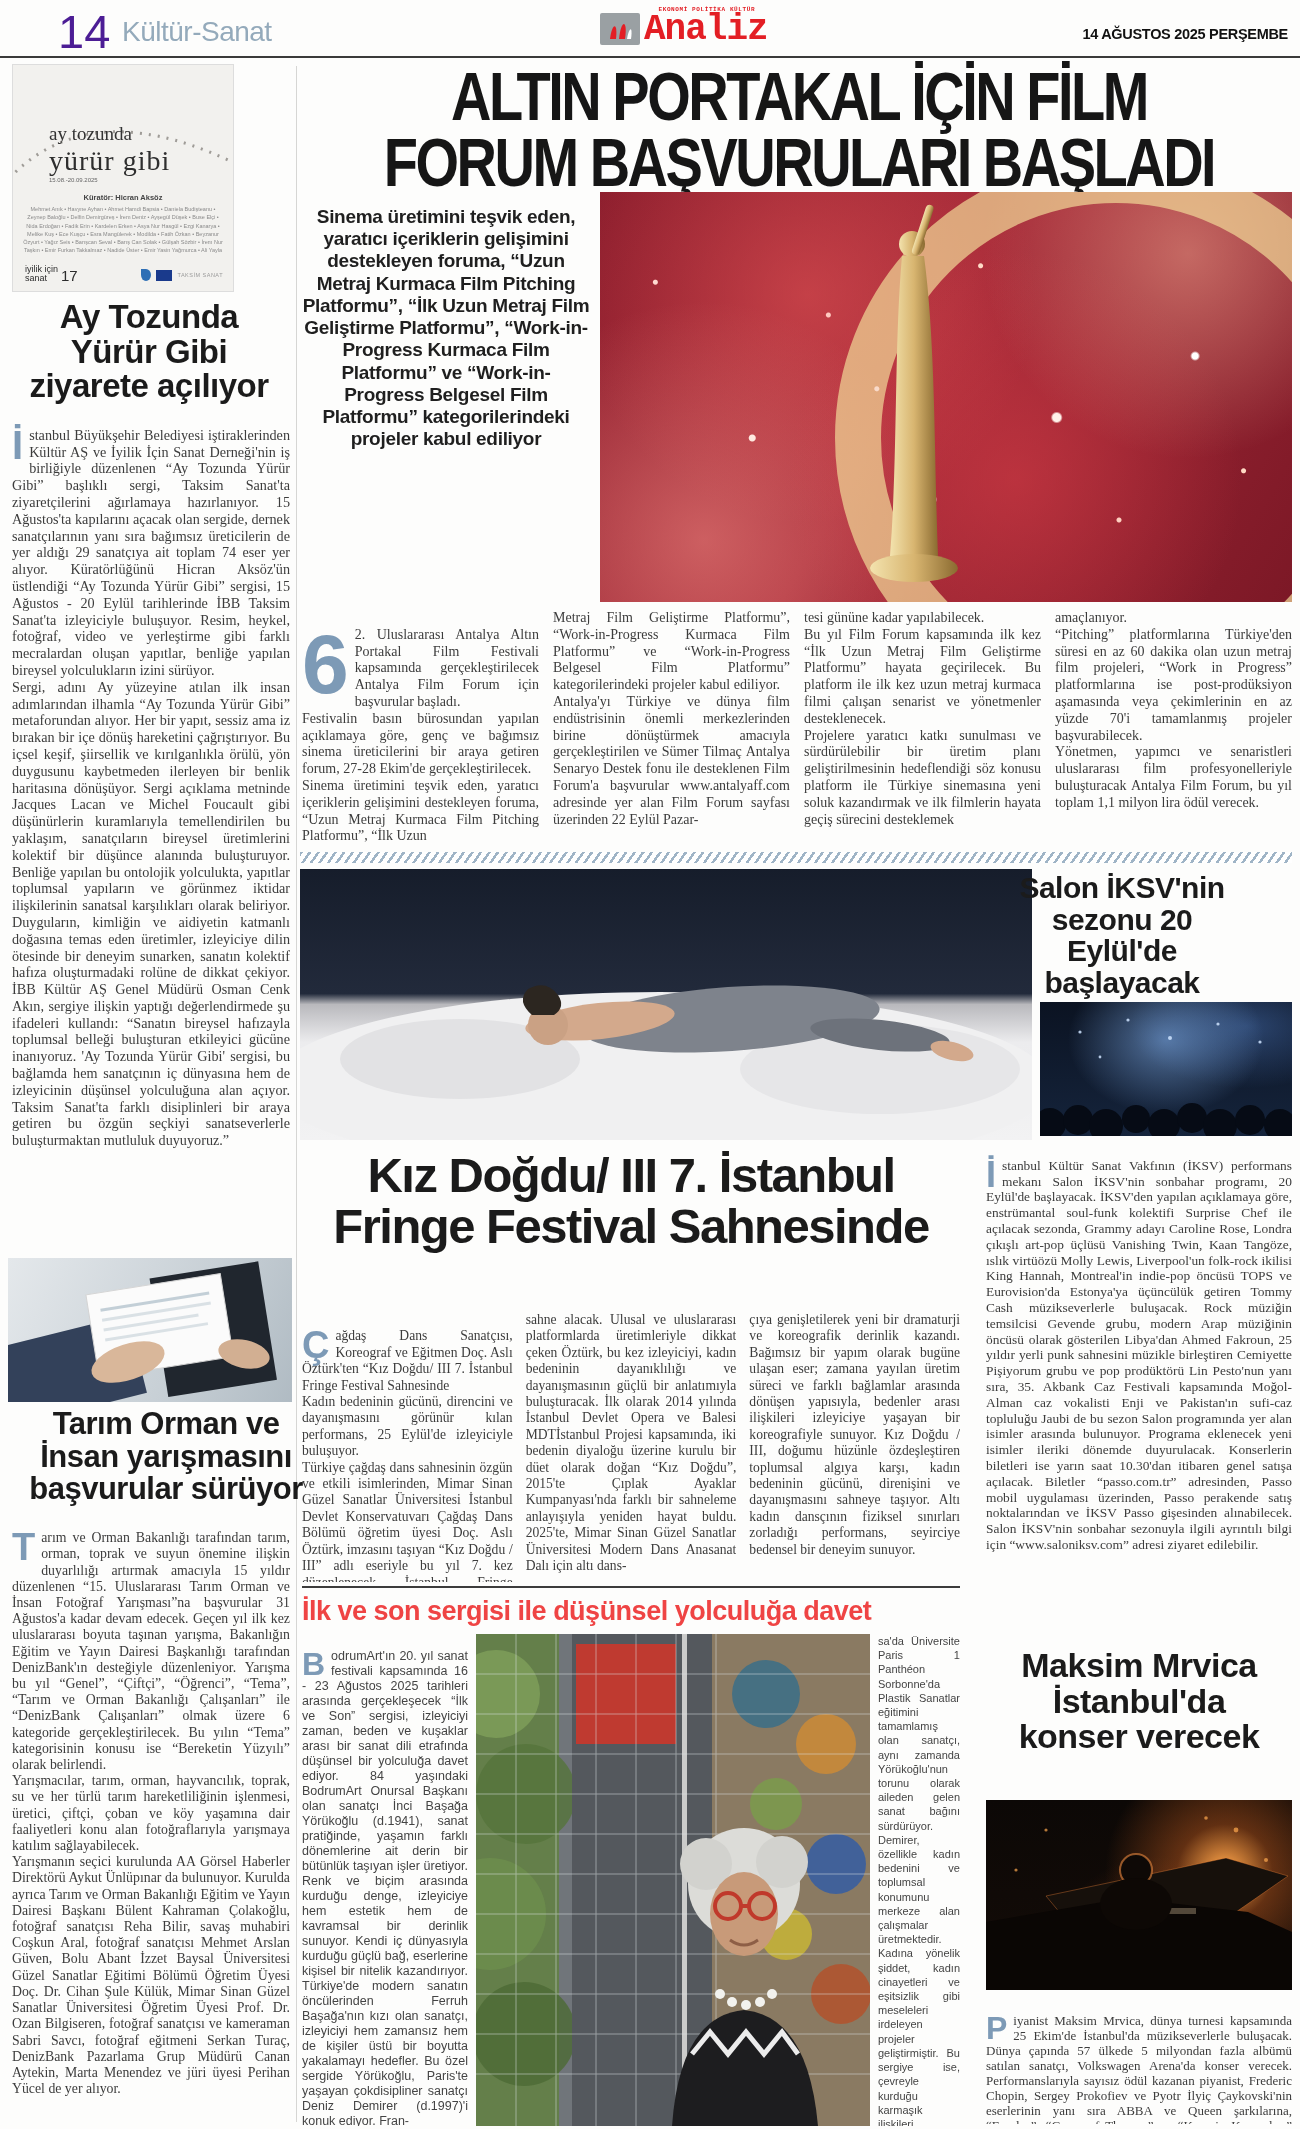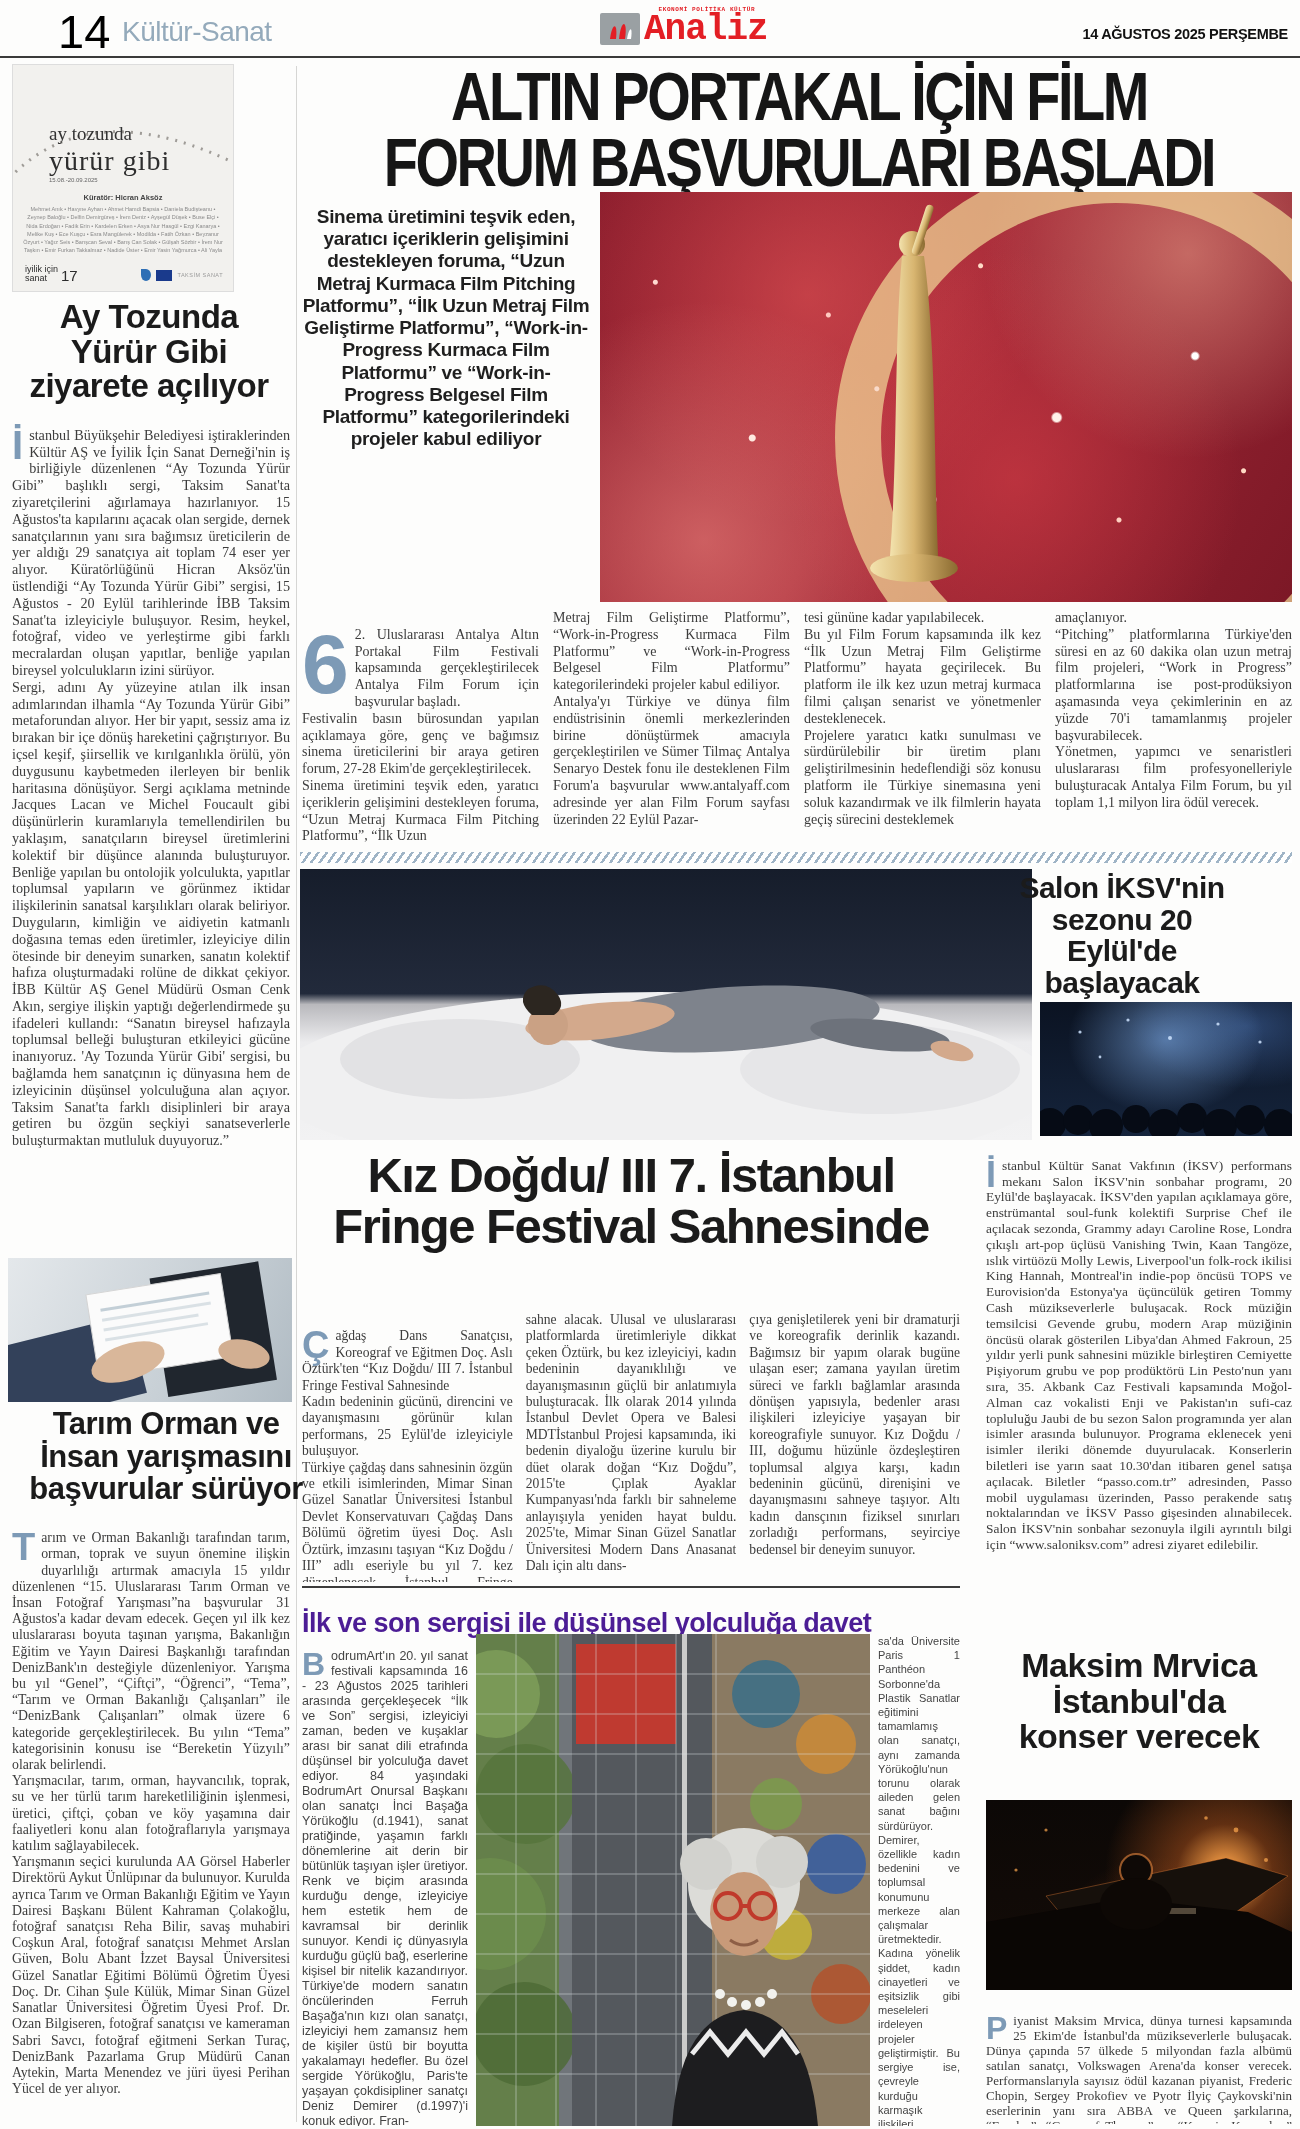--- a/index.html
+++ b/index.html
@@ -9,21 +9,21 @@
   .serif{font-family:"Liberation Serif",serif;color:#3c3c3c;text-align:justify;white-space:pre-line;overflow:hidden;}
   .sansbody{font-family:"Liberation Sans",sans-serif;color:#444;text-align:justify;white-space:pre-line;overflow:hidden;}
   .title{font-family:"Liberation Sans",sans-serif;font-weight:bold;color:#1b1b1b;letter-spacing:-0.5px;
          line-height:1.05;text-align:center;white-space:pre-line;}
   .dc{float:left;font-family:"Liberation Sans",sans-serif;font-weight:bold;color:#7d9ab6;
       line-height:.78;margin:3px 6px 0 0;}
   .hatch{background:repeating-linear-gradient(125deg,#9fb4c6 0 2.5px,#ffffff 2.5px 7px);}
   .rule-v{background:#d6d6d4;width:1px;}
   .photo{overflow:hidden;}
   
-  .pagenum{font-size:47px;color:#000000;font-weight:normal;}
+  .pagenum{font-size:47px;color:#4c1d95;font-weight:normal;}
   .section{font-size:28px;color:#94aabb;letter-spacing:-0.5px;}
   .brandbox{display:flex;align-items:flex-end;gap:4px;}
   .brandicon{width:40px;height:32px;background:#9aa0a3;border-radius:2px;position:relative;}
   .brandname{font-size:36px;font-weight:bold;color:#e31e24;letter-spacing:-1px;line-height:.8;}
   .brandtag{font-size:6px;color:#e31e24;font-weight:bold;letter-spacing:.6px;}
   .dateline{font-size:14.5px;font-weight:bold;color:#111;letter-spacing:-0.3px;}
   
   .poster{background:#f2f1ee;border:1px solid #ddd;}
   .poster .pt1{font-family:"Liberation Serif",serif;font-size:19px;color:#333;}
   .poster .pt2{font-family:"Liberation Serif",serif;font-size:28px;color:#2e2e2e;letter-spacing:1px;}
@@ -61,22 +61,22 @@
   .photo-concert{background:
      radial-gradient(ellipse at 50% 28%,rgba(140,190,255,.55),transparent 55%),
      radial-gradient(ellipse at 82% 18%,rgba(90,140,220,.4),transparent 40%),
      linear-gradient(#0b1322,#15243c);}
   .photo-tablet{background:linear-gradient(115deg,#e4e8eb,#c8d0d6 60%,#b0bbc3);}
   .photo-inci{background:linear-gradient(90deg,#647f4a 0 21%,#70757a 21% 60%,#8a7a62 60% 100%);}
   .photo-maksim{background:
      radial-gradient(circle at 78% 38%,rgba(255,160,70,.85) 0 5%,rgba(255,120,40,.35) 18%,transparent 45%),
      radial-gradient(circle at 55% 85%,rgba(255,110,40,.25),transparent 45%),
      linear-gradient(#0c0806,#140c08);}
-  .ilkson-title{font-weight:bold;font-size:27px;color:#4c1d95;letter-spacing:-0.5px;
-                border-top:2px solid #3c3c3c;padding-top:20px;}
+  .ilkson-title{font-weight:bold;font-size:27px;color:#ef4444;letter-spacing:-0.5px;
+                border-top:2px solid #3c3c3c;padding-top:8px;}
 </style>
 </head>
 <body>
 
 <div class="page">
 
   <div class="abs pagenum" style="left:58px;top:4px;">14</div>
   <div class="abs section" style="left:122px;top:16px;">Kültür-Sanat</div>
 
   <div class="abs" style="left:600px;top:6px;font-family:Liberation Mono, monospace;">

